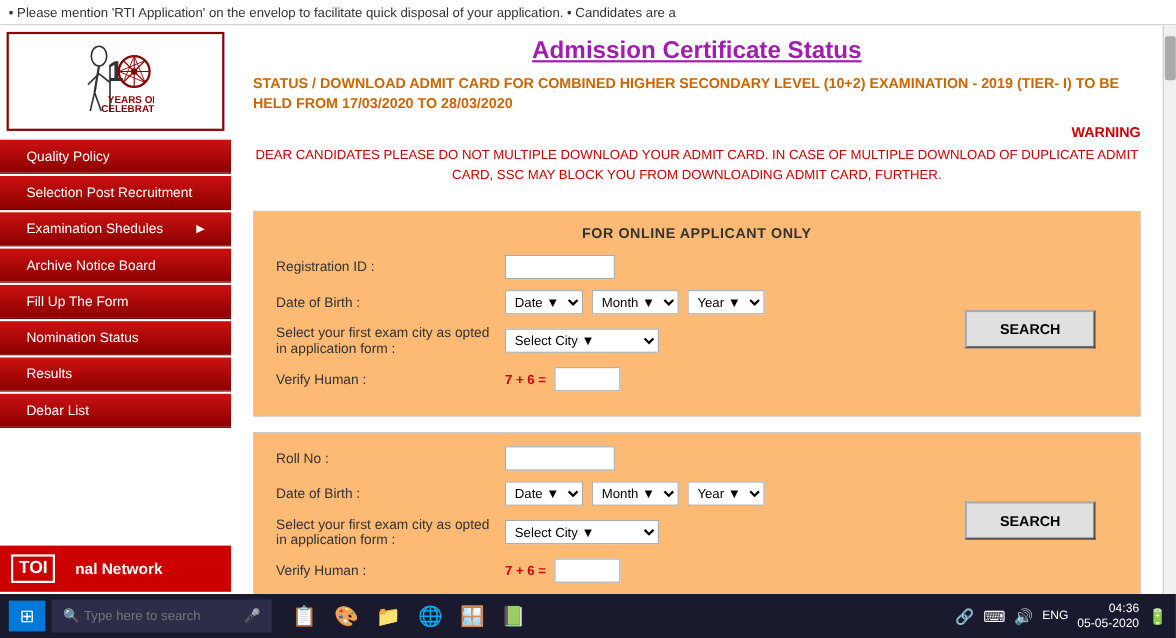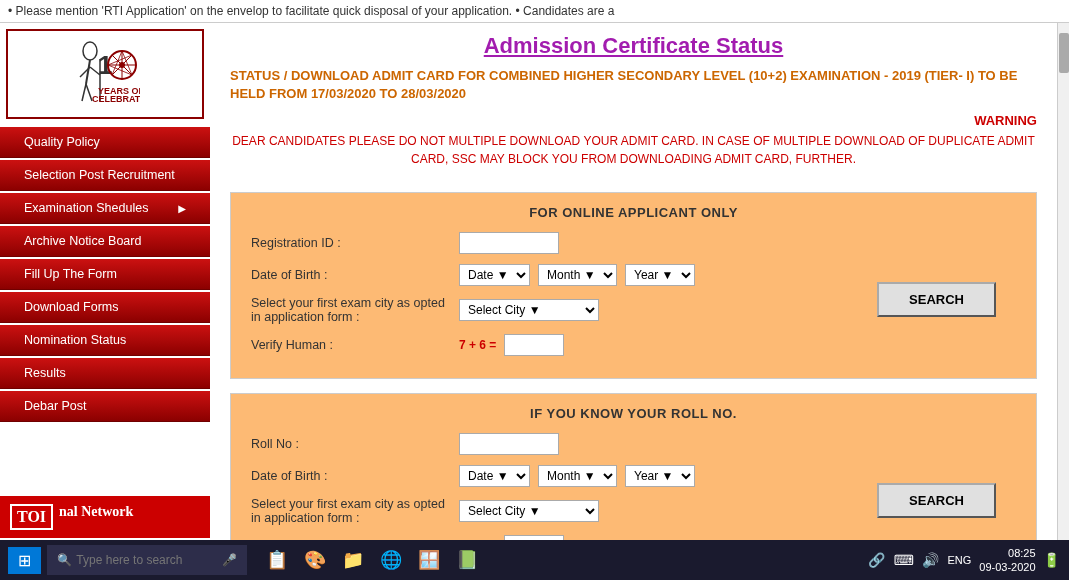--- a/index.html
+++ b/index.html
@@ -75,24 +75,23 @@
       font-size: 10px;
     }
 
     .sidebar-toi {
       background: #cc0000;
       color: #fff;
       padding: 8px 10px;
       font-size: 14px;
       font-weight: bold;
       display: flex;
-      align-items: flex-start;
-      gap: 6px;
+      align-items: center;
+      gap: 18px;
       margin-top: auto;
-      font-family: Liberation Serif, serif;
     }
 
     .toi-badge {
       background: #cc0000;
       border: 2px solid #fff;
       padding: 2px 5px;
       font-weight: 900;
       font-size: 16px;
       color: #fff;
     }
@@ -386,30 +385,27 @@
           <span>Examination Shedules</span>
           <span class="arrow">▶</span>
         </div>
         <div class="sidebar-item">
           <span>Archive Notice Board</span>
         </div>
         <div class="sidebar-item">
           <span>Fill Up The Form</span>
         </div>
         <div class="sidebar-item">
-          <span>Download Forms</span>
-        </div>
-        <div class="sidebar-item">
           <span>Nomination Status</span>
         </div>
         <div class="sidebar-item">
           <span>Results</span>
         </div>
         <div class="sidebar-item">
-          <span>Debar Post</span>
+          <span>Debar List</span>
         </div>
 
         <div class="sidebar-toi">
           <span class="toi-badge">TOI</span>
           <span>nal Network</span>
         </div>
       </div>
     </div>
 
     <div class="content-area">
@@ -455,21 +451,20 @@
               <input type="text" class="captcha-input" style="">
             </div>
           </div>
           <div class="search-btn-area">
             <button class="search-button">SEARCH</button>
           </div>
         </div>
       </div>
 
       <div class="form-section">
-        <div class="section-header">IF YOU KNOW YOUR ROLL NO.</div>
         <div class="form-body">
           <div class="form-fields">
 
             <div class="form-row">
               <div class="form-label">Roll No :</div>
               <input type="text" class="form-input form-input-text" style="">
             </div>
 
             <div class="form-row">
               <div class="form-label">Date of Birth :</div>
@@ -532,18 +527,18 @@
     <div class="taskbar-icon" style="font-size:18px;">🪟</div>
     <div class="taskbar-icon" style="font-size:18px; color:#1d7a45;">📗</div>
   </div>
 
   <div class="taskbar-right">
     <span style="font-size:14px;">🔗</span>
     <span style="font-size:14px;">⌨</span>
     <span style="font-size:14px;">🔊</span>
     <span>ENG</span>
     <div class="taskbar-time">
-      <div>08:25</div>
-      <div>09-03-2020</div>
+      <div>04:36</div>
+      <div>05-05-2020</div>
     </div>
     <span style="font-size:14px;">🔋</span>
   </div>
 </div>
 
 </body></html>

